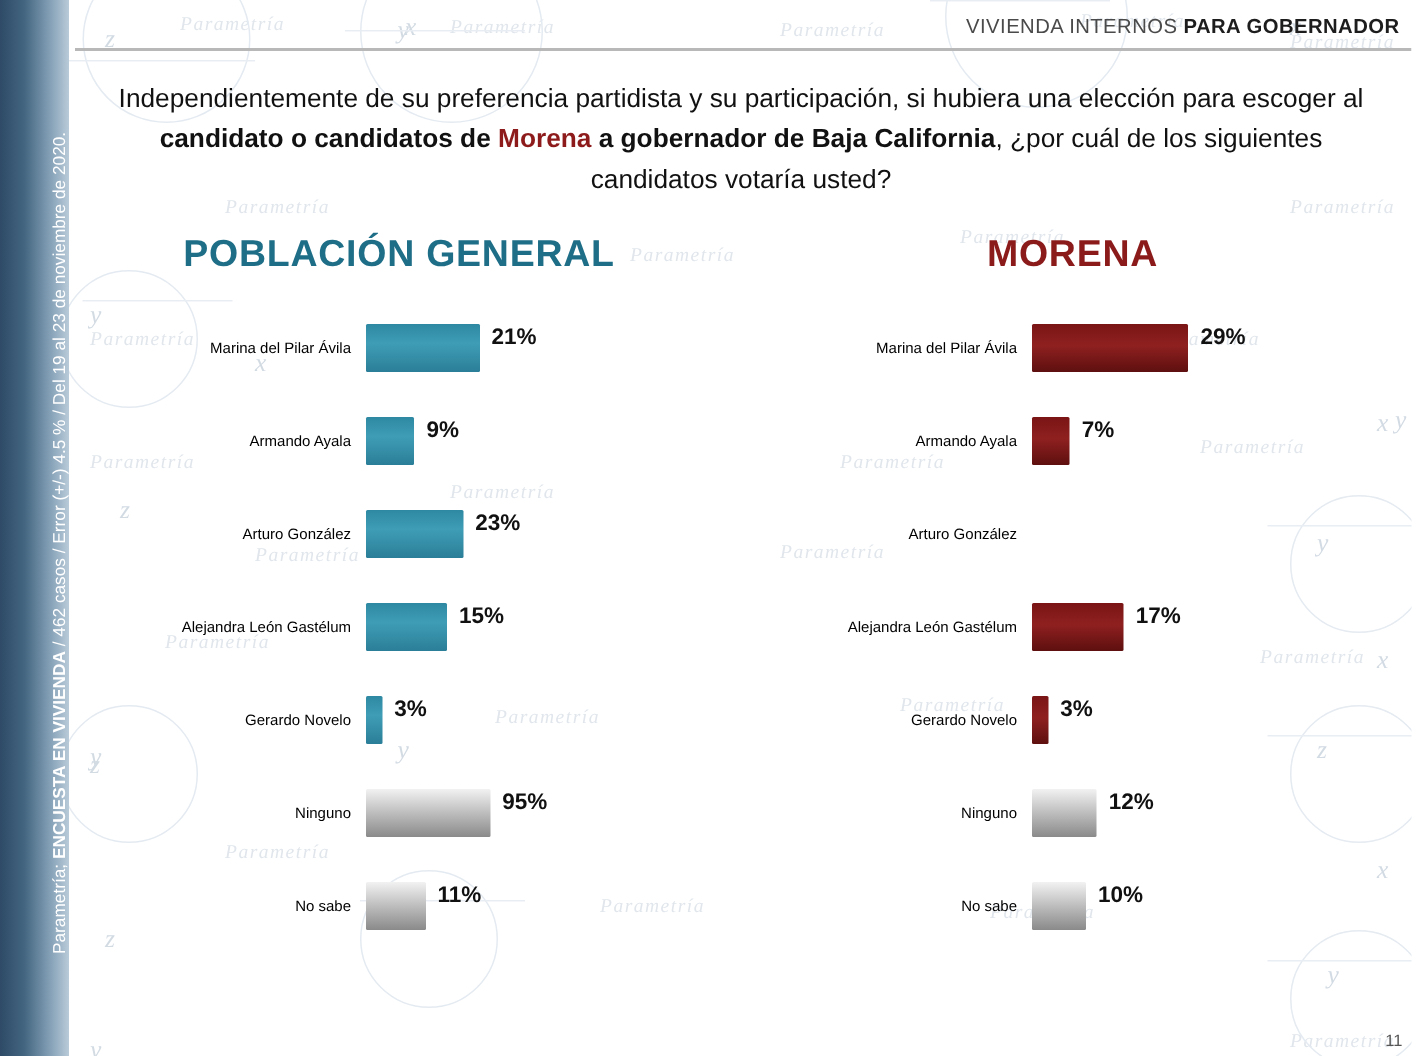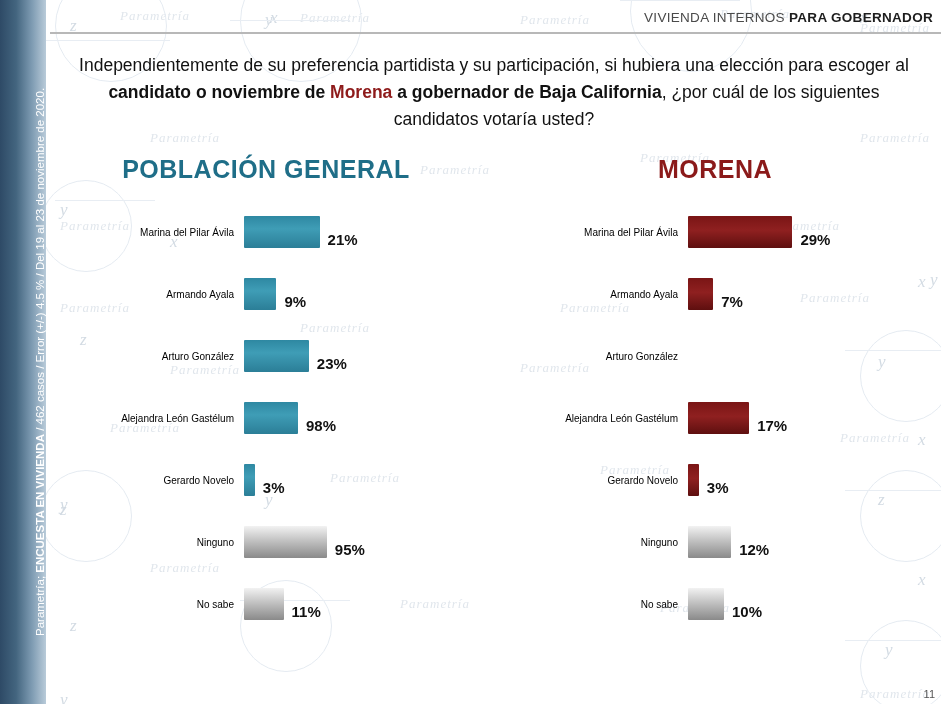--- a/index.html
+++ b/index.html
@@ -100,21 +100,21 @@
 
   .rows{position:relative;}
   .row{
     display:flex;align-items:center;
     height:44px;margin-bottom:18px;
   }
   .row-label{
     width:178px;text-align:right;padding-right:10px;
     font-size:10px;color:#000000;line-height:17px;
   }
-  .bar-wrap{display:flex;align-items:flex-end;}
+  .bar-wrap{display:flex;align-items:flex-start;}
   .bar{
     height:32px;border-radius:1px;
   }
   .bar-teal{background:linear-gradient(to bottom,#2e88a2 0%,#3f9db6 40%,#2b7e97 100%);}
   .bar-dark{background:linear-gradient(to bottom,#7a1515 0%,#8f2020 45%,#5e0f0f 100%);}
   .bar-grey{background:linear-gradient(to bottom,#f2f2f2 0%,#bdbdbd 50%,#8a8a8a 100%);}
   .bar-val{
     font-size:15px;font-weight:bold;color:#111;margin-left:8px;
   }
 
@@ -196,21 +196,21 @@
     <span>Parametría; </span><b>ENCUESTA EN VIVIENDA</b><span> / 462 casos / Error (+/-) 4.5 % / Del 19 al 23 de noviembre de 2020.</span>
   </div>
 </div>
 
 <div class="header">
   <span>VIVIENDA INTERNOS </span><span class="bold">PARA GOBERNADOR</span>
 </div>
 <div class="header-rule"></div>
 
 <div class="question">
-  <span>Independientemente de su preferencia partidista y su participación, si hubiera una elección para escoger al </span><b>candidato o noviembre de </b><span class="morena">Morena</span><b> a gobernador de Baja California</b><span>, ¿por cuál de los siguientes candidatos votaría usted?</span>
+  <span>Independientemente de su preferencia partidista y su participación, si hubiera una elección para escoger al </span><b>candidato o candidatos de </b><span class="morena">Morena</span><b> a gobernador de Baja California</b><span>, ¿por cuál de los siguientes candidatos votaría usted?</span>
 </div>
 
 <div class="panel panel-left">
   <div class="panel-title title-general">POBLACIÓN GENERAL</div>
   <div class="rows" id="rows0">
       <div class="row">
         <div class="row-label">Marina del Pilar Ávila</div>
         <div class="bar-wrap">
           <div class="bar bar-teal" style="width: 75.6px;"></div>
           <div class="bar-val">21%</div>
@@ -227,21 +227,21 @@
         <div class="row-label">Arturo González</div>
         <div class="bar-wrap">
           <div class="bar bar-teal" style="width: 64.8px;"></div>
           <div class="bar-val">23%</div>
         </div>
       </div>
       <div class="row">
         <div class="row-label">Alejandra León Gastélum</div>
         <div class="bar-wrap">
           <div class="bar bar-teal" style="width: 54px;"></div>
-          <div class="bar-val">98%</div>
+          <div class="bar-val">15%</div>
         </div>
       </div>
       <div class="row">
         <div class="row-label">Gerardo Novelo</div>
         <div class="bar-wrap">
           <div class="bar bar-teal" style="width: 10.8px;"></div>
           <div class="bar-val">3%</div>
         </div>
       </div>
       <div class="row">

